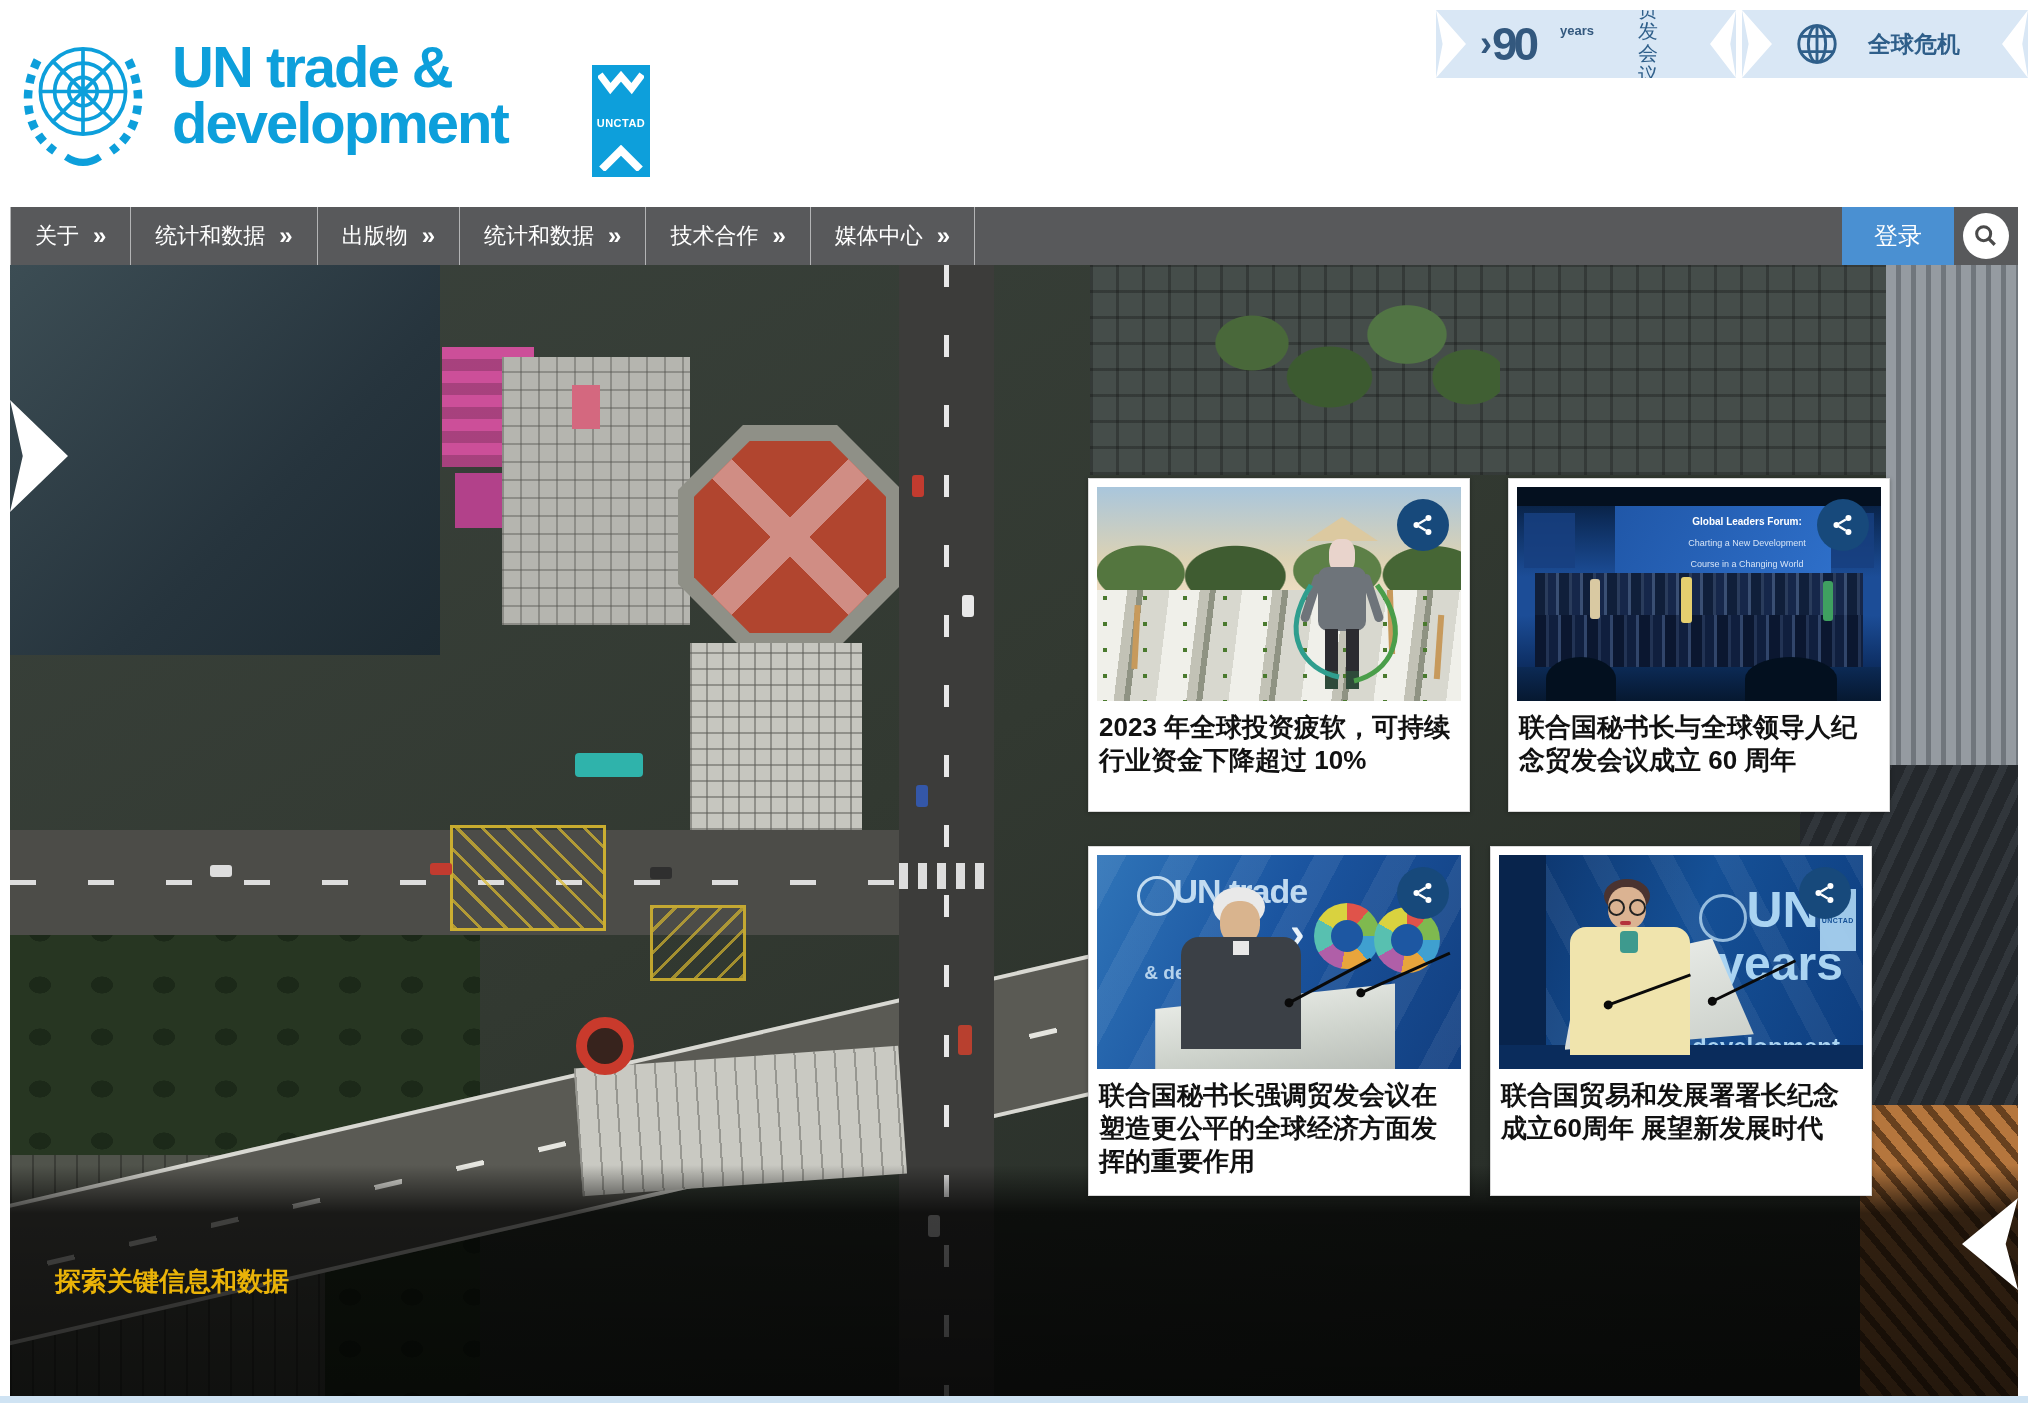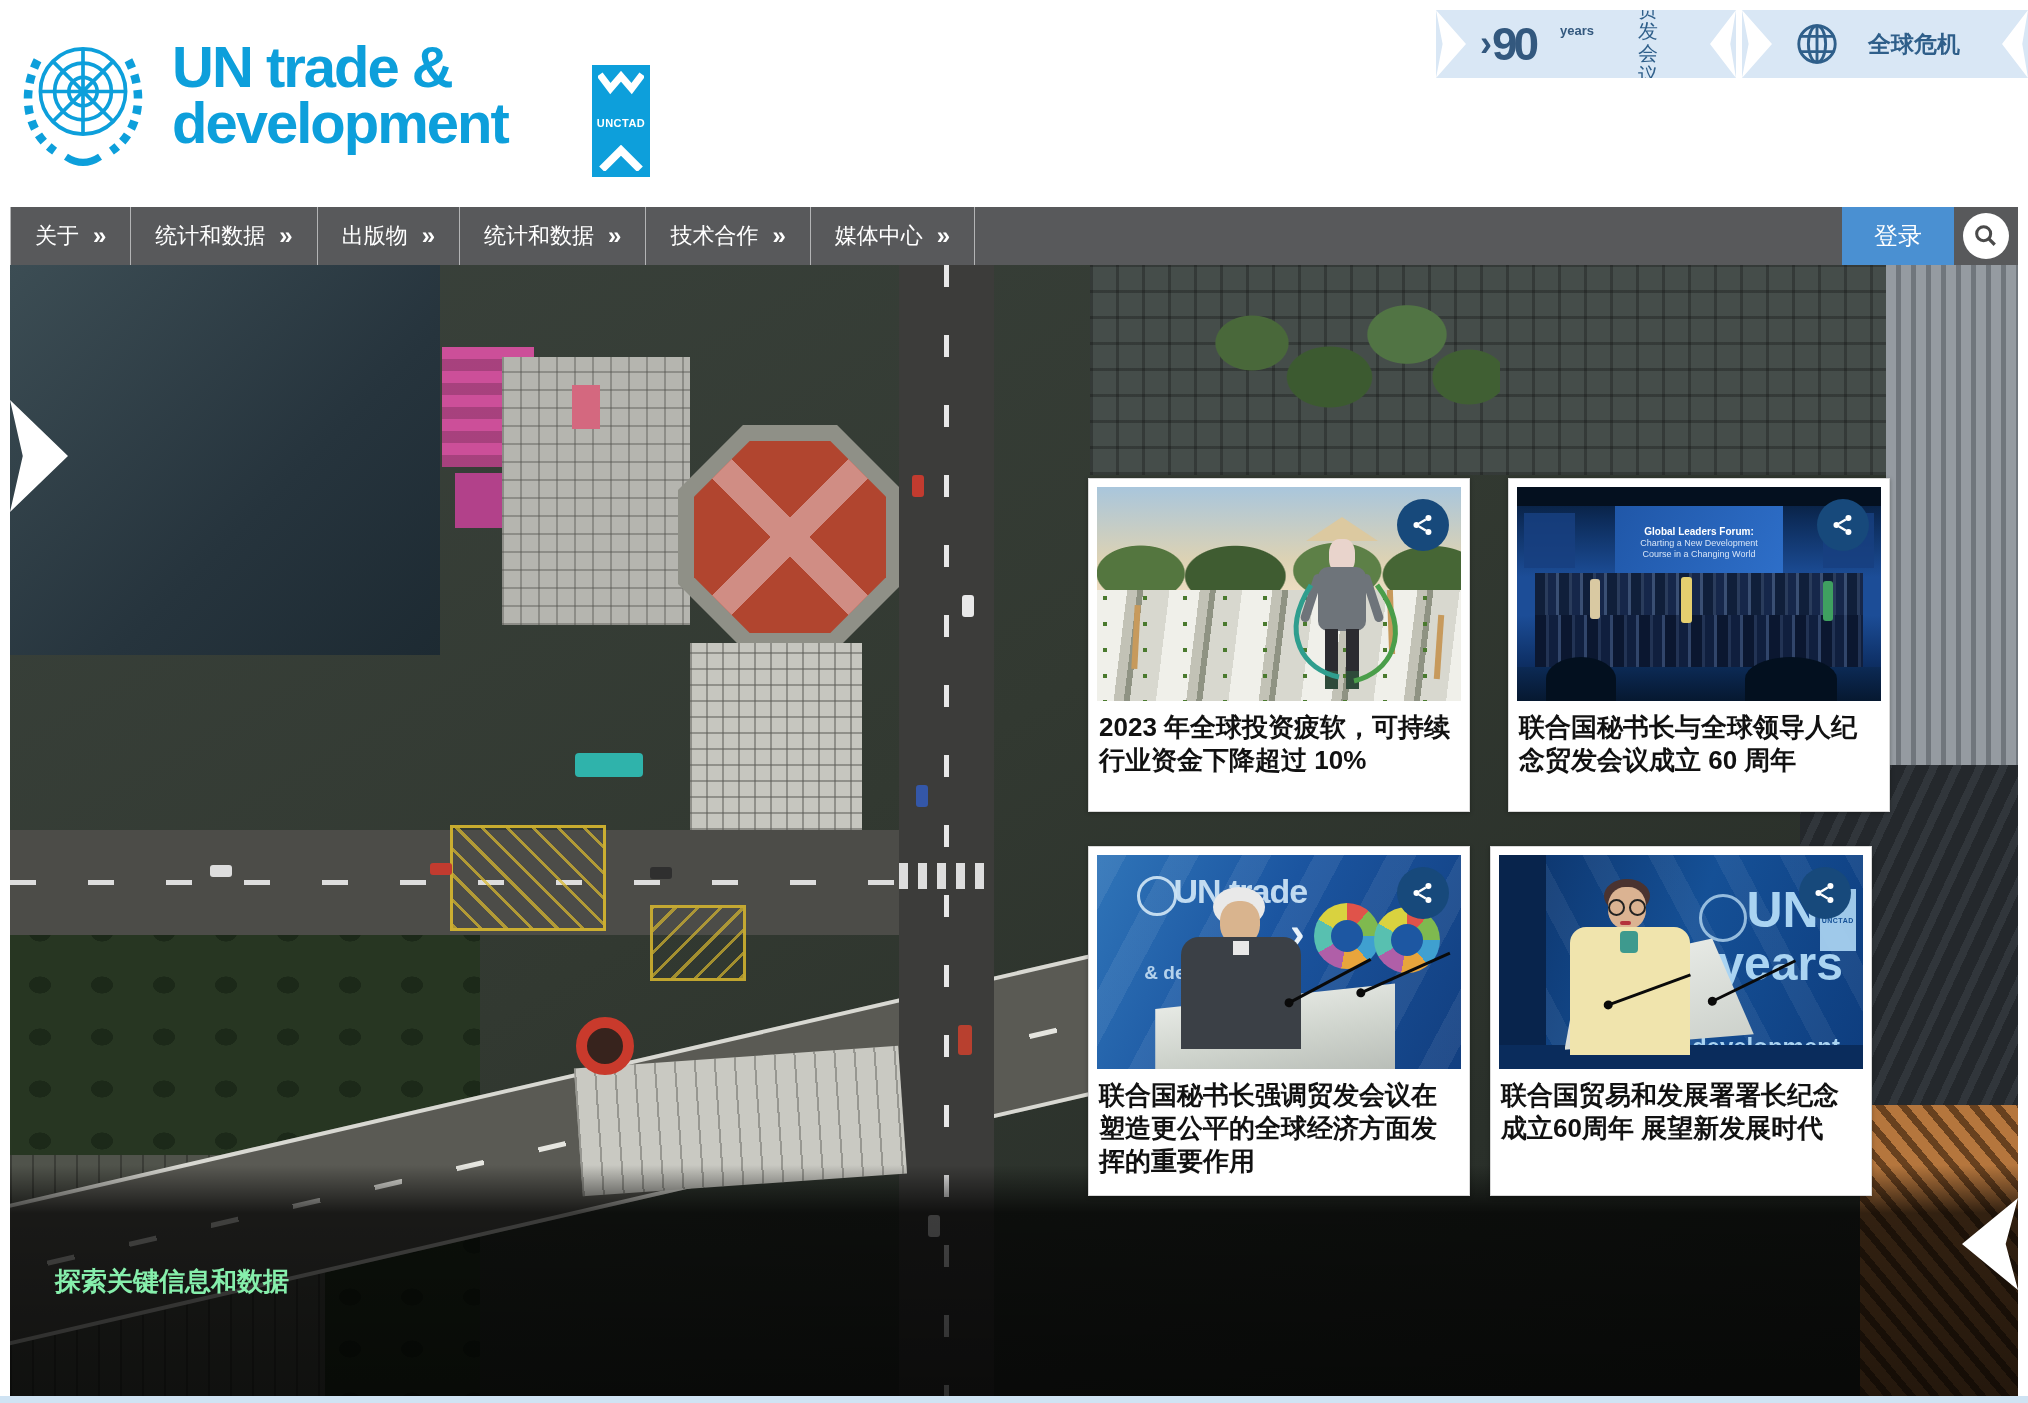--- a/index.html
+++ b/index.html
@@ -153,21 +153,21 @@
   .arm-r{right:10px;top:56px;width:9px;height:50px;background:#6e747a;transform:rotate(-18deg);border-radius:5px;}
   .leg-l{left:28px;top:112px;width:13px;height:44px;background:#2b2b30;}
   .leg-r{left:49px;top:112px;width:13px;height:44px;background:#2b2b30;}
   .boot-l{left:28px;top:154px;width:13px;height:18px;background:#2e4a3a;}
   .boot-r{left:49px;top:154px;width:13px;height:18px;background:#2e4a3a;}
   .hose{left:-38px;top:58px;}
 
   .forum-bg{inset:0;background:linear-gradient(#061830 0%,#0d2d5c 16%,#1c4d97 42%,#1c4d97 60%,#0e3066 82%,#081d3d 100%);}
   .forum-rig{left:0;right:0;top:0;height:9%;background:#04101f;}
   .forum-screen{left:27%;top:9%;width:46%;height:34%;background:linear-gradient(120deg,#2057a8,#2e6fc9);
-     display:flex;flex-direction:column;align-items:center;justify-content:center;gap:1px;text-align:center;}
+     display:flex;flex-direction:column;align-items:center;justify-content:center;gap:11px;text-align:center;padding-left:48px;}
   .fs1{font-size:10px;font-weight:bold;color:#fff;}
   .fs2,.fs3{font-size:9px;color:#d6e4f6;}
   .forum-side{top:12%;width:14%;height:26%;background:#173f80;opacity:.85;}
   .fsl{left:2%;} .fsr{left:84%;}
   .forum-row{left:5%;right:5%;}
   .frow1{top:40%;height:22%;background:repeating-linear-gradient(90deg,#101f3a 0 10px,#2a3c5c 10px 13px,#16274a 13px 21px,#3a4f73 21px 24px);}
   .frow2{top:60%;height:26%;background:repeating-linear-gradient(90deg,#0b1730 0 11px,#223354 11px 14px,#101f3e 14px 23px,#31456a 23px 26px);}
   .acc{border-radius:3px;}
   .acc-y{left:45%;top:42%;width:11px;height:46px;background:#e5cf6f;}
   .acc-g{left:84%;top:44%;width:10px;height:40px;background:#3fa060;}
@@ -222,21 +222,21 @@
   .rg-body{left:2px;top:48px;width:120px;height:128px;background:#f0e4ad;border-radius:16px 16px 0 0;}
   .rg-blouse{left:52px;top:52px;width:18px;height:22px;background:#3e9a8e;border-radius:4px;}
   .rg-mic1{left:30%;top:62%;width:85px;transform:rotate(-20deg);}
   .rg-mic2{left:58%;top:58%;width:90px;transform:rotate(-26deg);}
 
   
   .hero-caption{position:absolute;left:45px;top:975px;}
   .hero-title-row{display:flex;align-items:center;gap:62px;}
   .hero-title{margin:0;font-size:54px;font-weight:bold;color:#fff;letter-spacing:1px;cursor:pointer;}
   .share-hero{position:relative;width:52px;height:52px;background:#15598f;}
-  .hero-subtitle{margin:24px 0 0;font-size:26px;font-weight:bold;color:#86efac;}
+  .hero-subtitle{margin:24px 0 0;font-size:26px;font-weight:bold;color:#eab308;}
   .bottom-strip{position:absolute;left:0;right:0;bottom:0;height:7px;background:#cfe3f3;}
 </style>
 </head>
 <body>
 
 <div class="page">
 
   <header class="header">
     <a class="logo">
       <svg class="emblem" viewBox="0 0 100 100">

